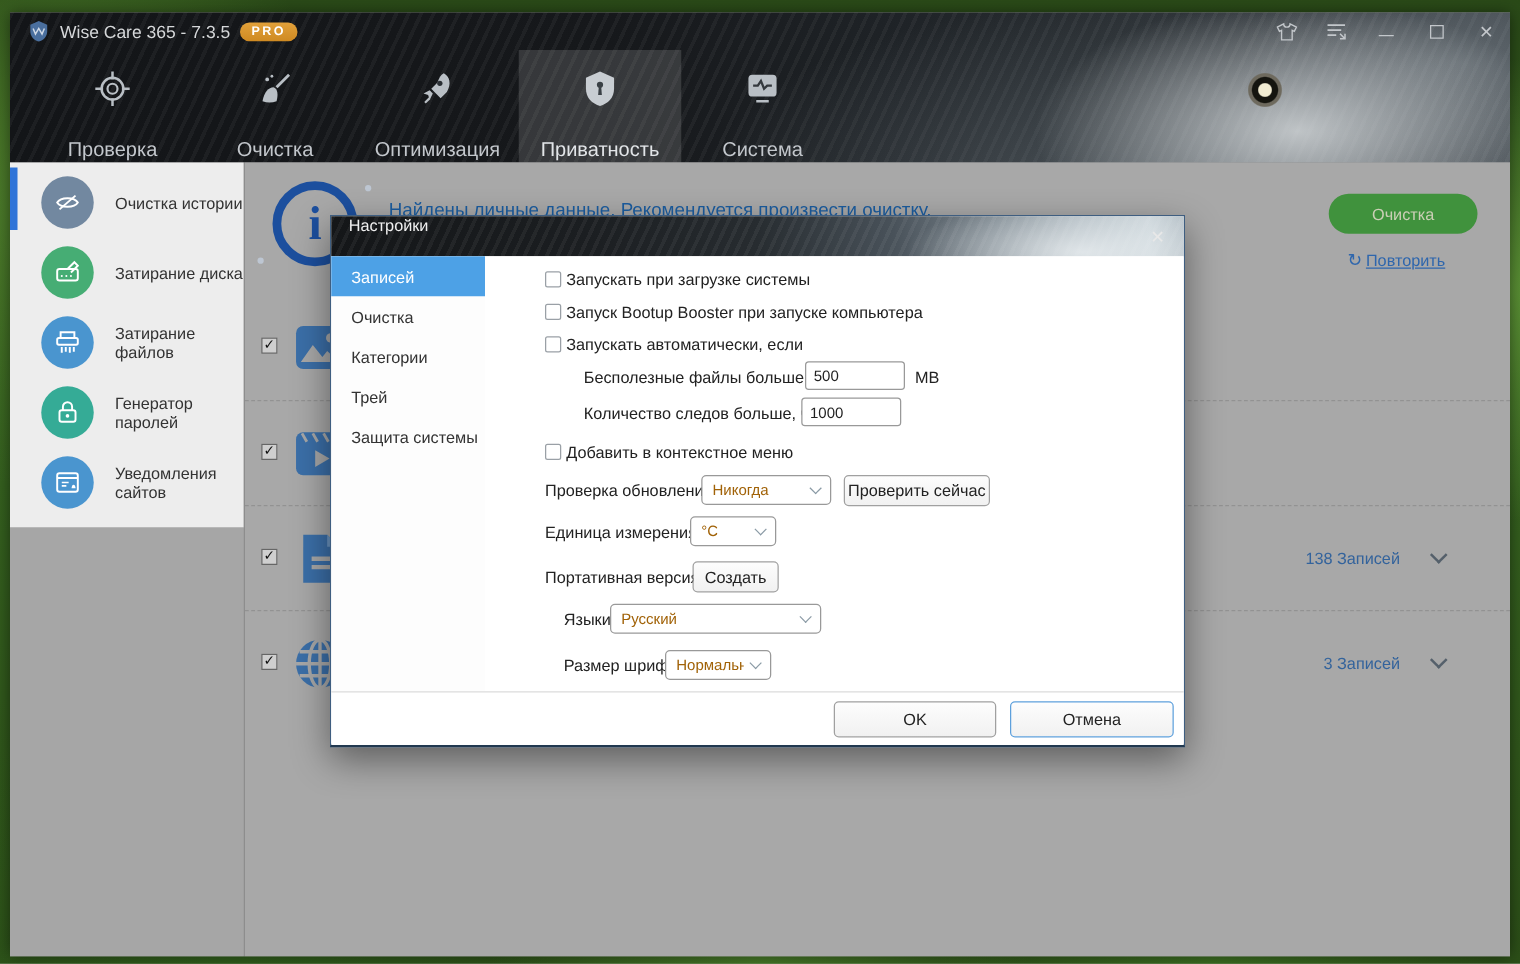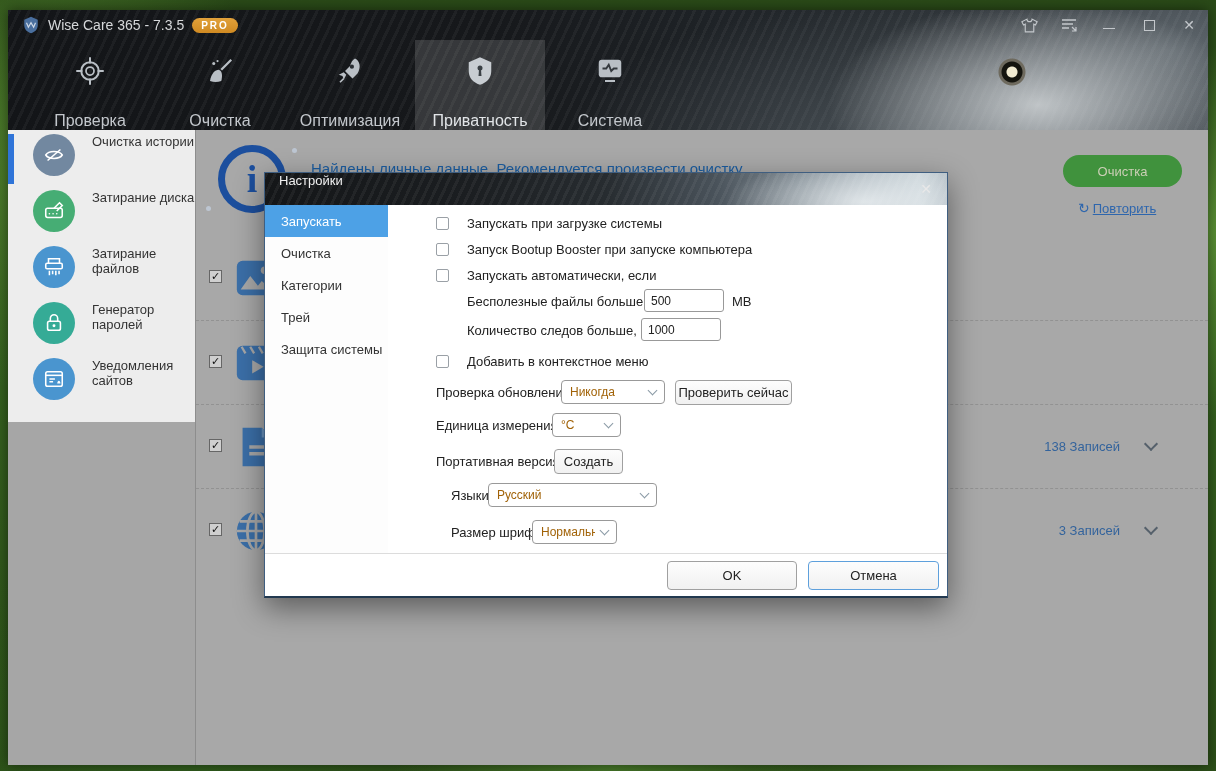--- a/index.html
+++ b/index.html
@@ -45,21 +45,21 @@
   .nav-item { width:130px; height:90px; display:flex; flex-direction:column; align-items:center; justify-content:flex-start; padding-top:16px; cursor:pointer; }
   .nav-item.active { background:rgba(255,255,255,.14); }
   .nav-item svg { width:30px; height:30px; }
   .nav-label { margin-top:26px; font-size:16px; color:#c3c7cc; }
   .nav-item.active .nav-label { color:#e2e5e8; }
 
   
   #sidebar { left:0; top:120px; width:187px; height:292px; background:#ededed; }
   #sidebar-lower { left:0; top:412px; width:187px; height:343px; background:#a6a6a6; }
   #v-divider { left:187px; top:120px; width:1px; height:635px; background:#8d8d8d; }
-  .side-item { position:absolute; left:0; width:187px; height:56px; display:flex; cursor:pointer; }
+  .side-item { position:absolute; left:0; width:187px; height:56px; display:flex; align-items:center; cursor:pointer; }
   .side-circle { width:42px; height:42px; border-radius:50%; margin-left:25px; display:flex; align-items:center; justify-content:center; flex:none; }
   .side-circle svg { width:22px; height:22px; }
   .side-label { margin-left:17px; font-size:13px; color:#333; }
   #side-indicator { left:0; top:124px; width:6px; height:50px; background:#2f74d8; }
 
   
   #main { left:188px; top:120px; width:1012px; height:635px; background:#a8a8a8; }
   .info-ring { position:absolute; left:22px; top:15px; width:68px; height:68px; border-radius:50%;
     border:7px solid #1c4f9e; display:flex; align-items:center; justify-content:center; }
   .info-i { font-family:"Liberation Serif","DejaVu Serif",serif; font-size:38px; font-weight:bold; color:#1c4f9e; line-height:1; }
@@ -92,21 +92,21 @@
     display:flex; align-items:flex-start; }
   .dlg-title { color:#f0f0f0; font-size:13px; margin-left:14px; }
   .dlg-close { position:absolute; right:12px; top:7px; color:#e8e8e8; font-size:14px; width:18px; height:18px;
     display:flex; align-items:center; justify-content:center; cursor:pointer; }
   #dlg-tabs { left:0; top:32px; width:123px; height:348px; background:#fdfdfd; }
   .dlg-tab { width:123px; height:32px; display:flex; align-items:center; padding-left:16px; font-size:13px; color:#333; cursor:pointer; }
   .dlg-tab.active { background:#4da1e6; color:#fff; }
   #dlg-content { left:123px; top:32px; width:559px; height:348px; background:#fff; }
   #dlg-footer { left:0; top:380px; width:682px; height:43px; background:#fff; border-top:1px solid #dcdcdc; }
 
-  .dcb { position:absolute; display:flex; align-items:center; gap:18px; }
+  .dcb { position:absolute; display:flex; align-items:center; gap:4px; }
   .dcb-box { width:13px; height:13px; border:1px solid #9aa0a6; background:#fff; border-radius:2px; flex:none; }
   .dcb-label, .dlbl { font-size:13px; color:#222; white-space:nowrap; }
   .dlbl { position:absolute; }
   .dinput { position:absolute; height:23px; border:1px solid #999; border-radius:3px; background:#fff;
     font-size:12px; color:#222; padding:0 6px; display:flex; align-items:center; }
   .dselect { position:absolute; height:24px; border:1px solid #999; border-radius:4px; background:#fff;
     display:flex; align-items:center; justify-content:space-between; padding:0 8px; cursor:pointer; }
   .dselect .val { font-size:12px; color:#a16207; white-space:nowrap; overflow:hidden; }
   .sel-chev { width:7px; height:7px; border-right:1px solid #8a9aa5; border-bottom:1px solid #8a9aa5;
     transform:rotate(45deg); margin-top:-3px; flex:none; margin-left:6px; }
@@ -319,21 +319,21 @@
     </div>
   </div>
 
   <div id="dialog" class="abs">
     <div id="dlg-titlebar" class="abs">
       <span class="dlg-title">Настройки</span>
     </div>
     <div class="dlg-close">✕</div>
 
     <div id="dlg-tabs" class="abs">
-      <div class="dlg-tab active">Запускать</div>
+      <div class="dlg-tab active">Записей</div>
       <div class="dlg-tab">Очистка</div>
       <div class="dlg-tab">Категории</div>
       <div class="dlg-tab">Трей</div>
       <div class="dlg-tab">Защита системы</div>
     </div>
 
     <div id="dlg-content" class="abs"></div>
 
     <div class="dcb" style="left:171px;top:43px">
       <div class="dcb-box"></div>

